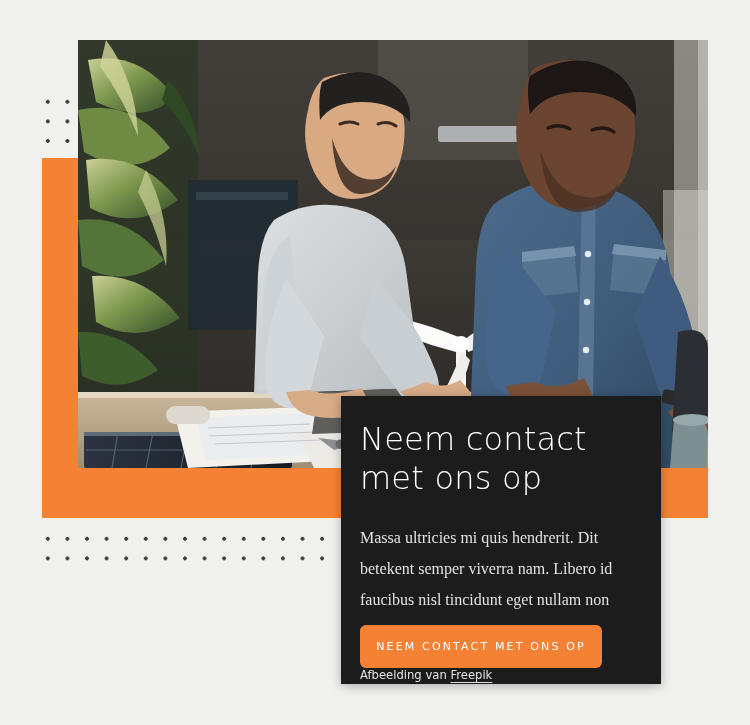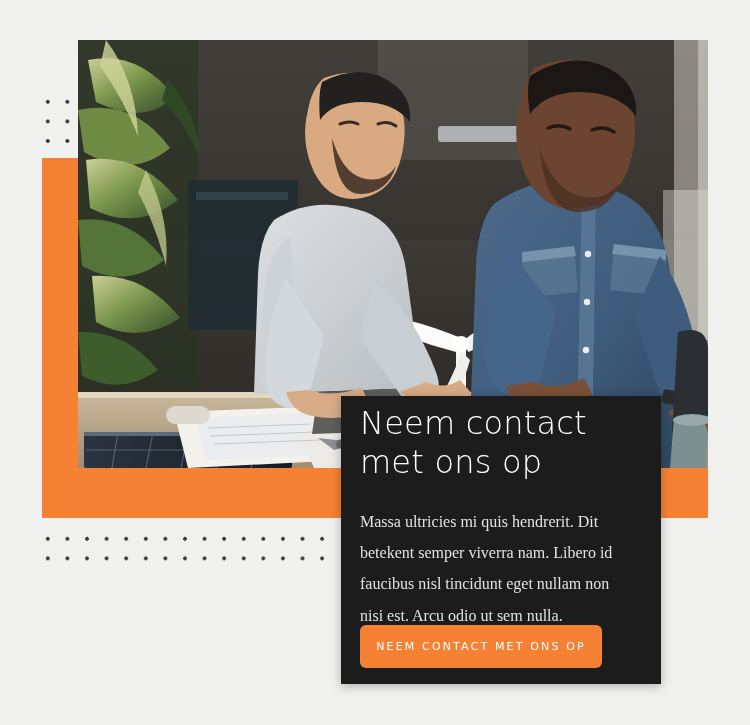--- a/index.html
+++ b/index.html
@@ -71,21 +71,21 @@
   
   #contact-card {
     position: absolute;
     left: 341px;
     top: 396px;
     width: 320px;
     height: 288px;
     background: #1c1c1c;
     box-shadow: 0 2px 10px rgba(0,0,0,0.28);
     box-sizing: border-box;
-    padding: 8px 28px 0 19px;
+    padding: 24px 28px 0 19px;
   }
   #card-heading {
     margin: 0;
     color: #ffffff;
     font-size: 32px;
     line-height: 1.22;
     font-weight: 300;
     letter-spacing: 0.2px;
     font-family: "DejaVu Sans", "Liberation Sans", sans-serif;
     white-space: pre-line;

